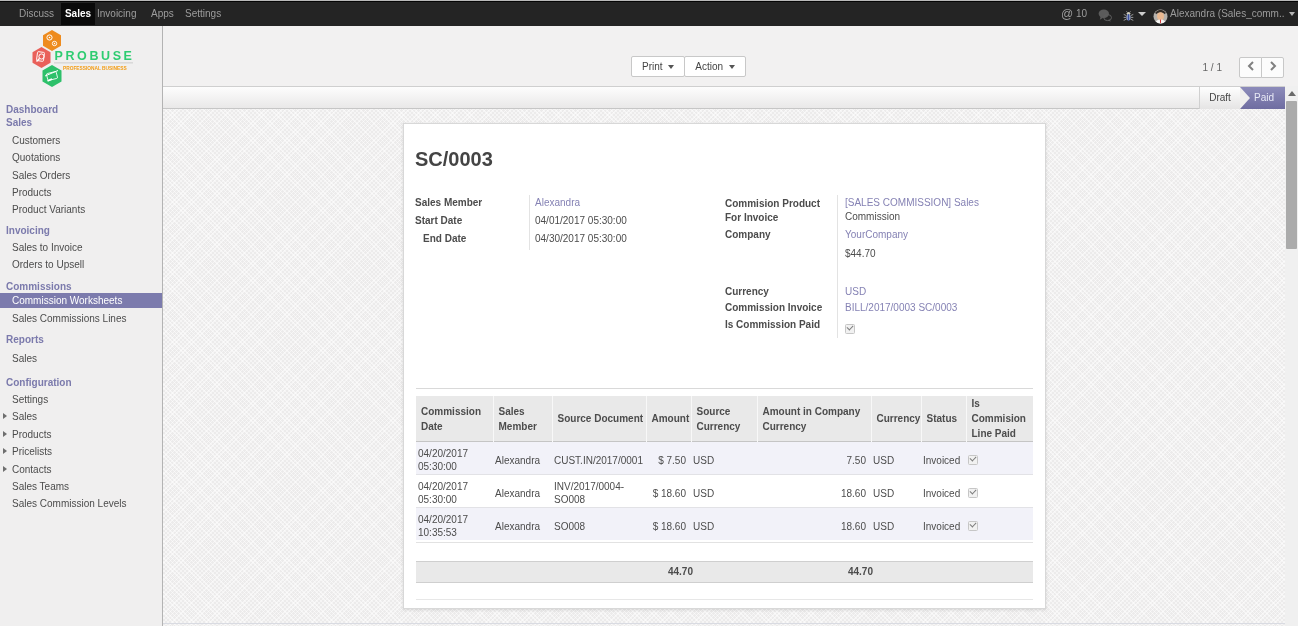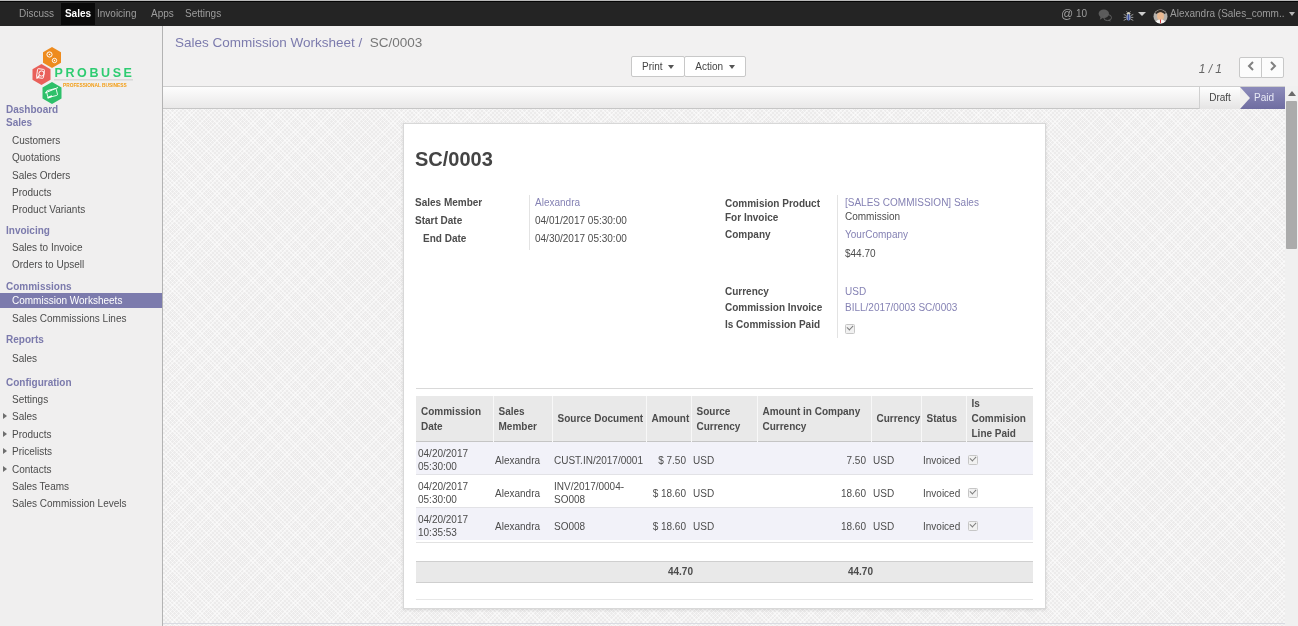--- a/index.html
+++ b/index.html
@@ -20,21 +20,21 @@
 #sidebar .sel span { position:absolute; left:12px; top:2px; color:#fff; font-size:10px; }
 .caret-r { position:absolute; left:4px;  width:0; height:0; border-left:4px solid #6e6e6e; border-top:3px solid transparent; border-bottom:3px solid transparent; }
 
 
 #cpanel { position:absolute; left:163px; top:26px; width:1135px; height:61px; background:#f2f1f1; }
 #breadcrumb { position:absolute; left:12px; top:9px; font-size:13.5px; color:#7c7bad; }
 #breadcrumb .last { color:#777; }
 .btnrow { position:absolute; top:30px; left:468px; }
 .btn { display:inline-block; height:21px; line-height:19px; background:#fff; border:1px solid #c8c8c8; font-size:10px; color:#444; padding:0 10px; border-radius:2px; }
 .caret-d { display:inline-block; width:0; height:0; border-top:4px solid #555; border-left:3px solid transparent; border-right:3px solid transparent; vertical-align:middle; margin-left:3px; }
-#pager { position:absolute; right:76px; top:36px; font-size:12px; color:#666;font-style:italic; }
+#pager { position:absolute; right:76px; top:36px; font-size:10px; color:#666; }
 #pagerbtns { position:absolute; right:14px; top:31px; width:45px; height:21px; }
 #pagerbtns .pb { position:absolute; top:0; width:23px; height:21px; background:#fcfcfc; border:1px solid #c8c8c8; color:#777; text-align:center; line-height:19px; font-size:12px; }
 
 
 #statusbar { position:absolute; left:163px; top:86px; width:1122px; height:23px; background:linear-gradient(#fdfdfd,#e9e8e8); border-top:1px solid #cfcfcf; border-bottom:1px solid #c6c6c6; }
 #sb-draft { position:absolute; right:45px; top:0; width:41px; height:22px; background:linear-gradient(#fefefe,#e5e4e4); border-left:1px solid #d0d0d0; color:#444; font-size:10px; text-align:center; line-height:22px; z-index:2; }
 #sb-draft:after { content:""; position:absolute; right:-10px; top:0; width:0; height:0; border-left:10px solid #efeeee; border-top:11px solid transparent; border-bottom:11px solid transparent; }
 #sb-paid { position:absolute; right:0; top:0; width:48px; height:22px; background:linear-gradient(#8c8bba,#6f6da1); color:#e8eaf6; font-size:10px; text-align:center; line-height:22px; padding-left:6px; z-index:1; }
 
 
@@ -131,21 +131,21 @@
           <path d="M6.9 10.4 L8.1 10.4 L7.9 14.5 L7.1 14.5 Z" fill="#d03737"></path>
         </g>
       </svg>
   </div>
   <div class="item" style="left:1170px; color:#9b9b9b;">Alexandra (Sales_comm..</div>
   <div class="item" style="left:1286px;"><span class="caret-d" style="border-top-color:#b5b5b5;"></span></div>
 </div>
 
 <div id="sidebar">
 
-  <div class="abs" id="logo" style="left:0; top:20px; width:164px; height:66px;">
+  <div class="abs" id="logo" style="left:0; top:3px; width:164px; height:66px;">
     <svg width="164" height="66" viewBox="0 0 164 66">
       <g>
         <polygon points="52,1 61,6.2 61,16.8 52,22 43,16.8 43,6.2" fill="#ee8b1e"></polygon>
         <circle cx="49.5" cy="8.5" r="2.6" fill="none" stroke="#fff" stroke-width="1"></circle>
         <circle cx="49.5" cy="8.5" r="0.8" fill="#fff"></circle>
         <circle cx="54.5" cy="14.5" r="2.2" fill="none" stroke="#fff" stroke-width="0.9"></circle>
         <circle cx="54.5" cy="14.5" r="0.7" fill="#fff"></circle>
         <polygon points="41.5,18 50.5,23.2 50.5,33.8 41.5,39 32.5,33.8 32.5,23.2" fill="#e9605a"></polygon>
         <rect x="37" y="23" width="7" height="9" rx="1" fill="none" stroke="#fff" stroke-width="0.9" transform="rotate(8 40.5 27.5)"></rect>
         <circle cx="41.5" cy="27.5" r="2.6" fill="none" stroke="#fff" stroke-width="1"></circle>
@@ -181,21 +181,20 @@
   <div class="mi" style="top:368px;">Settings</div>
   <div class="mi" style="top:385px;"><span class="caret-r" style="left:-9px; top:2px;"></span>Sales</div>
   <div class="mi" style="top:402.5px;"><span class="caret-r" style="left:-9px; top:2px;"></span>Products</div>
   <div class="mi" style="top:420px;"><span class="caret-r" style="left:-9px; top:2px;"></span>Pricelists</div>
   <div class="mi" style="top:437.5px;"><span class="caret-r" style="left:-9px; top:2px;"></span>Contacts</div>
   <div class="mi" style="top:454.5px;">Sales Teams</div>
   <div class="mi" style="top:472px;">Sales Commission Levels</div>
 </div>
 
 <div id="cpanel">
-  <div id="breadcrumb">Sales Commission Worksheet /&nbsp; <span class="last">SC/0003</span></div>
   <div class="btnrow">
     <span class="btn">Print <span class="caret-d"></span></span><span class="btn" style="margin-left:-1px;">Action <span class="caret-d"></span></span>
   </div>
   <div id="pager">1 / 1</div>
   <div id="pagerbtns">
     <div class="pb" style="left:0; border-radius:2px 0 0 2px;"><svg width="8" height="10" viewBox="0 0 8 10">
           <polyline points="6,1 2,5 6,9" fill="none" stroke="#808080" stroke-width="2"></polyline>
         </svg></div>
     <div class="pb" style="left:22px; border-radius:0 2px 2px 0;"><svg width="8" height="10" viewBox="0 0 8 10">
           <polyline points="2,1 6,5 2,9" fill="none" stroke="#808080" stroke-width="2"></polyline>

